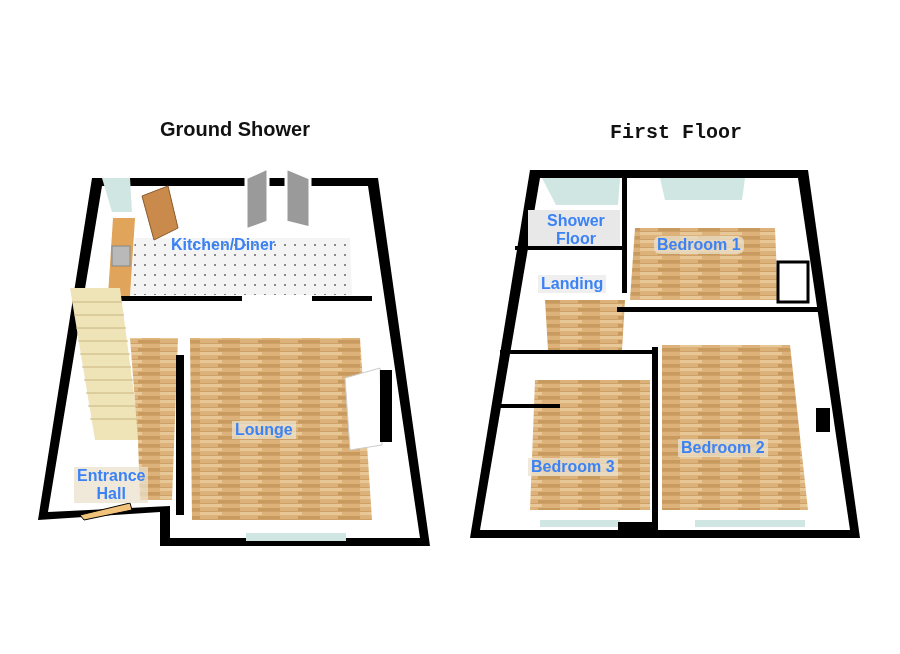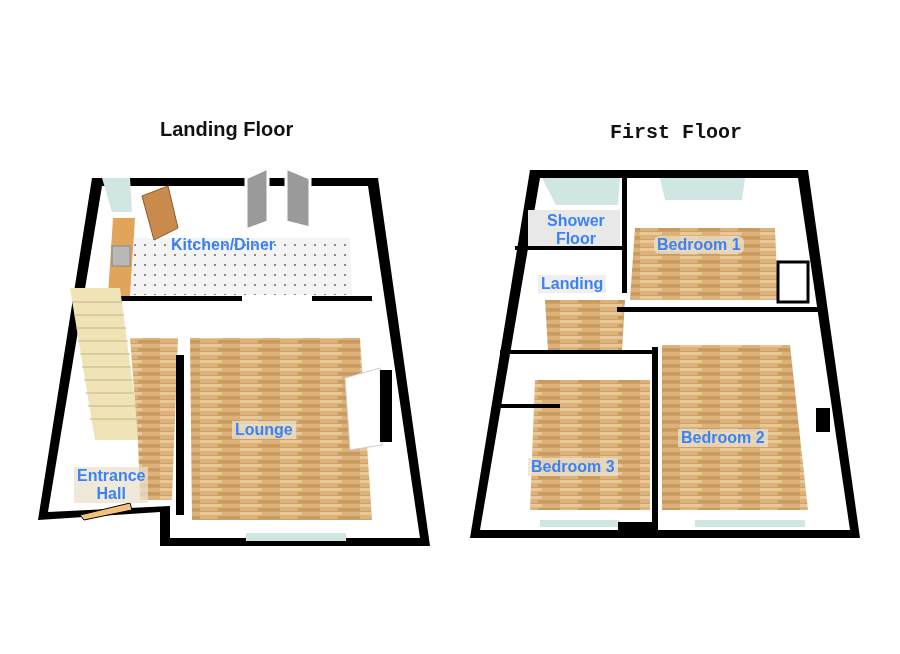--- a/index.html
+++ b/index.html
@@ -106,30 +106,30 @@
     <rect x="500" y="404" width="60" height="4" fill="#000"></rect>
 
     <rect x="816" y="408" width="14" height="24" fill="#000"></rect>
 
     <rect x="540" y="520" width="80" height="7" fill="#cfe6e3"></rect>
     <rect x="695" y="520" width="110" height="7" fill="#cfe6e3"></rect>
     <rect x="618" y="522" width="40" height="16" fill="#000"></rect>
   </g>
 </svg>
 
-<div class="floor-title" style="left:160px;top:118px;">Landing Floor</div>
+<div class="floor-title" style="left:160px;top:118px;">Ground Shower</div>
 <div class="floor-title" style="left:610px;top:121px;font-family:Liberation Mono, monospace;">First Floor</div>
 
 <div class="room-label" style="left:168px;top:236px;background:transparent;">Kitchen/Diner</div>
 <div class="room-label" style="left:232px;top:389px;margin-top:32px;">Lounge</div>
 <div class="room-label" style="left:74px;top:467px;">
   <div>Entrance</div>
   <div>Hall</div>
 </div>
 
 <div class="room-label" style="left:544px;top:212px;background:transparent;">
   <div>Shower</div>
   <div>Floor</div>
 </div>
 <div class="room-label" style="left:654px;top:236px;border-radius:6px;">Bedroom 1</div>
 <div class="room-label" style="left:538px;top:275px;background:rgba(235,235,235,0.8);">Landing</div>
-<div class="room-label" style="left:678px;top:429px;text-align:center;">Bedroom 2</div>
+<div class="room-label" style="left:678px;top:439px;text-align:center;">Bedroom 2</div>
 <div class="room-label" style="left:528px;top:458px;text-align:center;">Bedroom 3</div>
 
 </body></html>

